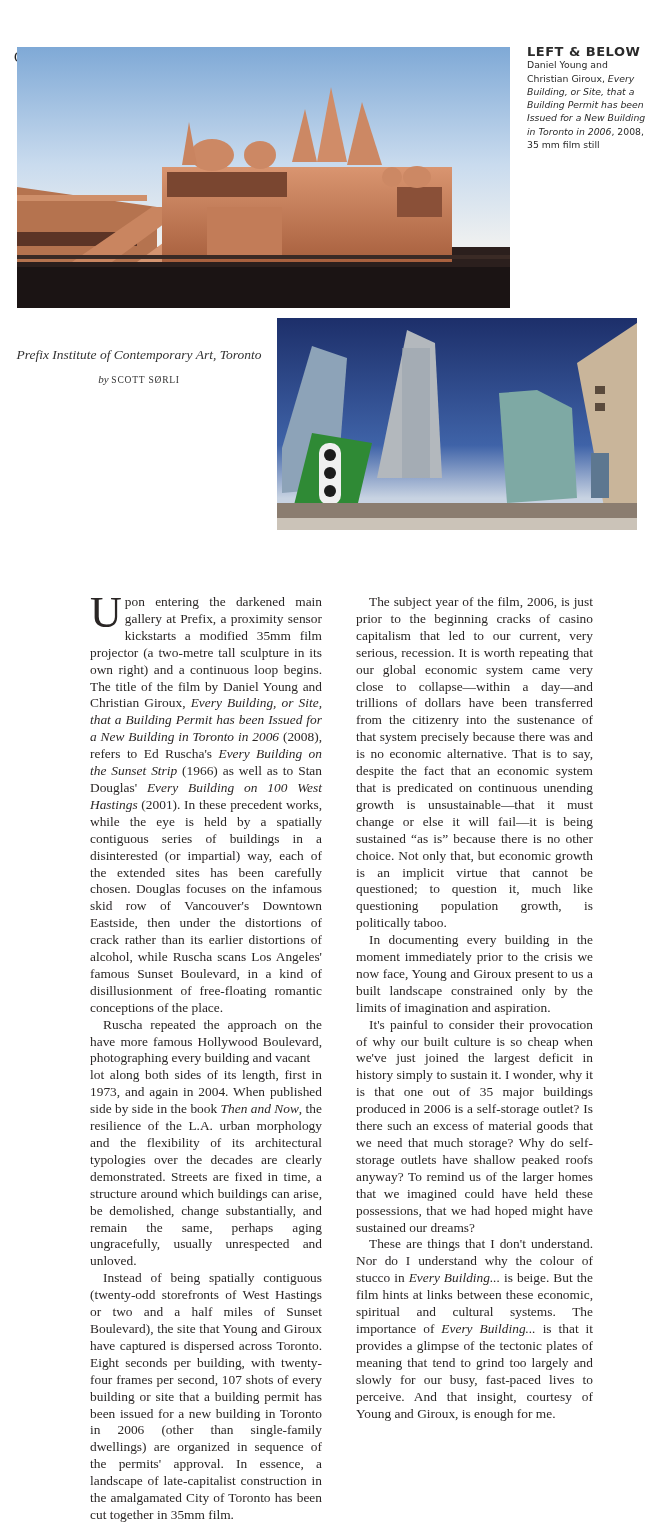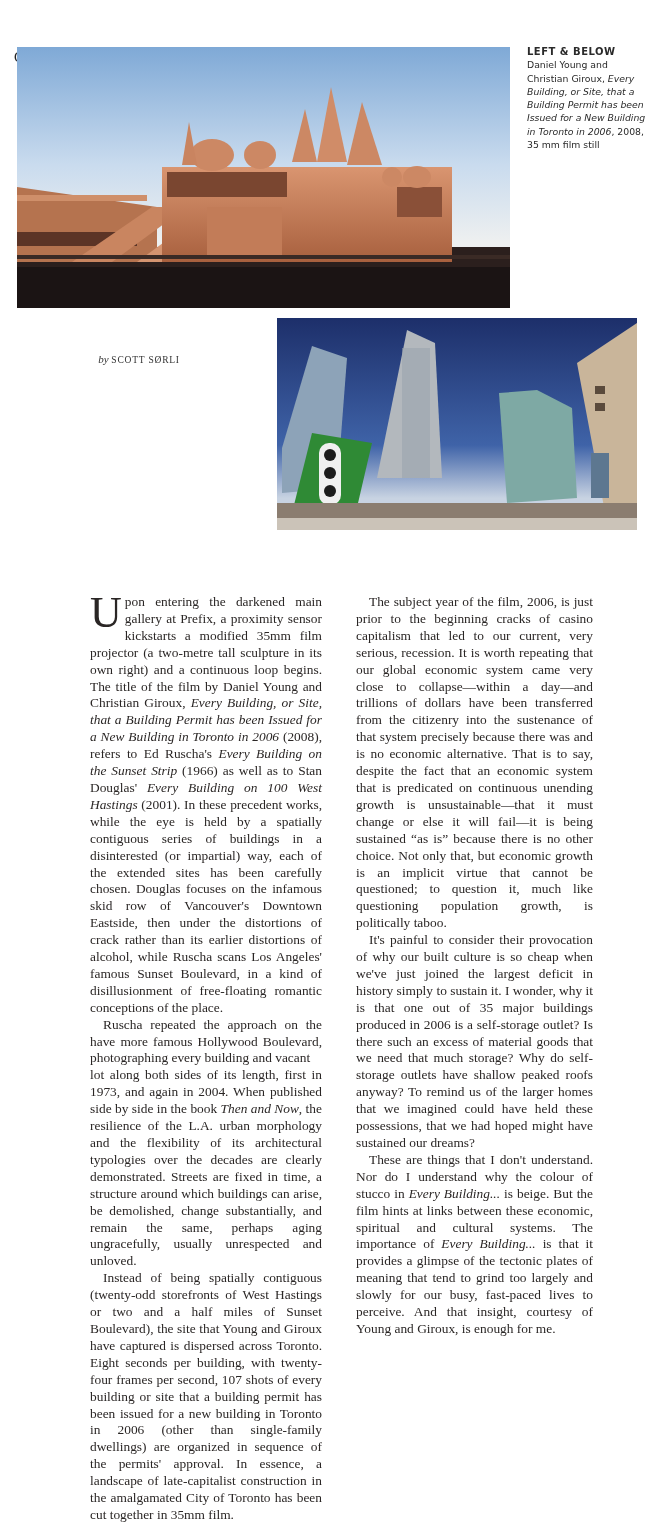--- a/index.html
+++ b/index.html
@@ -3,21 +3,21 @@
 <meta charset="utf-8">
 <style>
   html, body { margin: 0; padding: 0; background: #ffffff; }
   body { width: 650px; height: 1526px; position: relative; overflow: hidden; color: #2a2625; }
   .header-folio { position: absolute; left: 14px; top: 6px; font-family: "Liberation Serif", serif; font-size: 14px; color: #222; margin-top: 44px; }
   .photo { position: absolute; overflow: hidden; }
   #photo-temple { left: 17px; top: 47px; width: 493px; height: 261px; }
   #photo-towers { left: 277px; top: 318px; width: 360px; height: 212px; }
   .photo svg { width: 100%; height: 100%; display: block; }
   .caption { position: absolute; left: 527px; top: 45px; width: 120px; font-family: "DejaVu Sans", sans-serif; font-size: 9.3px; line-height: 13.3px; color: #2a2a2a; }
-  .caption .cap-label { font-weight: bold; font-size: 10px; letter-spacing: 0.5px; display: block; }
+  .caption .cap-label { font-weight: bold; font-size: 13px; letter-spacing: 0.5px; display: block; }
   .caption i { font-style: italic; }
   .title-block { position: absolute; left: 8px; top: 344px; width: 262px; text-align: center; }
   .title { font-family: "DejaVu Sans", sans-serif; font-size: 15.4px; line-height: 20.6px; letter-spacing: 1.6px; color: #2b2a2a; font-weight: 500; }
   .title .it { font-style: italic; display: block; }
   .venue { font-family: "Liberation Serif", serif; font-style: italic; font-size: 13.5px; line-height: 18px; margin-top: 2px; color: #333; }
   .byline { font-family: "Liberation Serif", serif; font-size: 11px; margin-top: 9px; color: #333; }
   .byline .by { font-style: italic; }
   .byline .author { letter-spacing: 0.8px; font-size: 9.5px; text-align: right; }
   .col { position: absolute; font-family: "Liberation Serif", serif; font-size: 13.4px; line-height: 16.9px; color: #2a2625; text-align: justify; }
   #col-left { left: 90px; top: 594px; width: 232px; }
@@ -73,20 +73,21 @@
     <rect x="0" y="208" width="493" height="4" fill="#3a2a25"></rect>
   </svg>
 </div>
 
 <div class="caption">
   <span class="cap-label">LEFT &amp; BELOW</span>
   <span>Daniel Young and Christian Giroux, </span><i>Every Building, or Site, that a Building Permit has been Issued for a New Building in Toronto in 2006</i><span>, 2008, 35 mm film still</span>
 </div>
 
 <div class="title-block">
+  <div class="venue">Prefix Institute of Contemporary Art, Toronto</div>
   <div class="byline">
     <span class="by">by</span>
     <span class="author">SCOTT SØRLI</span>
   </div>
 </div>
 
 <div class="photo" id="photo-towers">
   <svg viewBox="0 0 360 212" preserveAspectRatio="none">
     <defs>
       <linearGradient id="sky2" x1="0" y1="0" x2="0" y2="1">
@@ -123,15 +124,16 @@
 
 <div class="col" id="col-left">
   <p><span class="dropcap">U</span><span>pon entering the darkened main gallery at Prefix, a proximity sensor kickstarts a modified 35mm film projector (a two-metre tall sculpture in its own right) and a continuous loop begins. The title of the film by Daniel Young and Christian Giroux, </span><i>Every Building, or Site, that a Building Permit has been Issued for a New Building in Toronto in 2006</i><span> (2008), refers to Ed Ruscha's </span><i>Every Building on the Sunset Strip</i><span> (1966) as well as to Stan Douglas' </span><i>Every Building on 100 West Hastings</i><span> (2001). In these precedent works, while the eye is held by a spatially contiguous series of buildings in a disinterested (or impartial) way, each of the extended sites has been carefully chosen. Douglas focuses on the infamous skid row of Vancouver's Downtown Eastside, then under the distortions of crack rather than its earlier distortions of alcohol, while Ruscha scans Los Angeles' famous Sunset Boulevard, in a kind of disillusionment of free-floating romantic conceptions of the place.</span></p>
   <p class="ind"><span>Ruscha repeated the approach on the have more famous Hollywood Boulevard, photographing every building and vacant</span></p>
   <p class="gap"><span>lot along both sides of its length, first in 1973, and again in 2004. When published side by side in the book </span><i>Then and Now</i><span>, the resilience of the L.A. urban morphology and the flexibility of its architectural typologies over the decades are clearly demonstrated. Streets are fixed in time, a structure around which buildings can arise, be demolished, change substantially, and remain the same, perhaps aging ungracefully, usually unrespected and unloved.</span></p>
   <p class="ind">Instead of being spatially contiguous (twenty-odd storefronts of West Hastings or two and a half miles of Sunset Boulevard), the site that Young and Giroux have captured is dispersed across Toronto. Eight seconds per building, with twenty-four frames per second, 107 shots of every building or site that a building permit has been issued for a new building in Toronto in 2006 (other than single-family dwellings) are organized in sequence of the permits' approval. In essence, a landscape of late-capitalist construction in the amalgamated City of Toronto has been cut together in 35mm film.</p>
 </div>
 
 <div class="col" id="col-right">
   <p class="ind">The subject year of the film, 2006, is just prior to the beginning cracks of casino capitalism that led to our current, very serious, recession. It is worth repeating that our global economic system came very close to collapse—within a day—and trillions of dollars have been transferred from the citizenry into the sustenance of that system precisely because there was and is no economic alternative. That is to say, despite the fact that an economic system that is predicated on continuous unending growth is unsustainable—that it must change or else it will fail—it is being sustained “as is” because there is no other choice. Not only that, but economic growth is an implicit virtue that cannot be questioned; to question it, much like questioning population growth, is politically taboo.</p>
+  <p class="ind">In documenting every building in the moment immediately prior to the crisis we now face, Young and Giroux present to us a built landscape constrained only by the limits of imagination and aspiration.</p>
   <p class="ind gap">It's painful to consider their provocation of why our built culture is so cheap when we've just joined the largest deficit in history simply to sustain it. I wonder, why it is that one out of 35 major buildings produced in 2006 is a self-storage outlet? Is there such an excess of material goods that we need that much storage? Why do self-storage outlets have shallow peaked roofs anyway? To remind us of the larger homes that we imagined could have held these possessions, that we had hoped might have sustained our dreams?</p>
   <p class="ind gap"><span>These are things that I don't understand. Nor do I understand why the colour of stucco in </span><i>Every Building...</i><span> is beige. But the film hints at links between these economic, spiritual and cultural systems. The importance of </span><i>Every Building...</i><span> is that it provides a glimpse of the tectonic plates of meaning that tend to grind too largely and slowly for our busy, fast-paced lives to perceive. And that insight, courtesy of Young and Giroux, is enough for me. </span></p>
 </div>
 
 </body></html>

